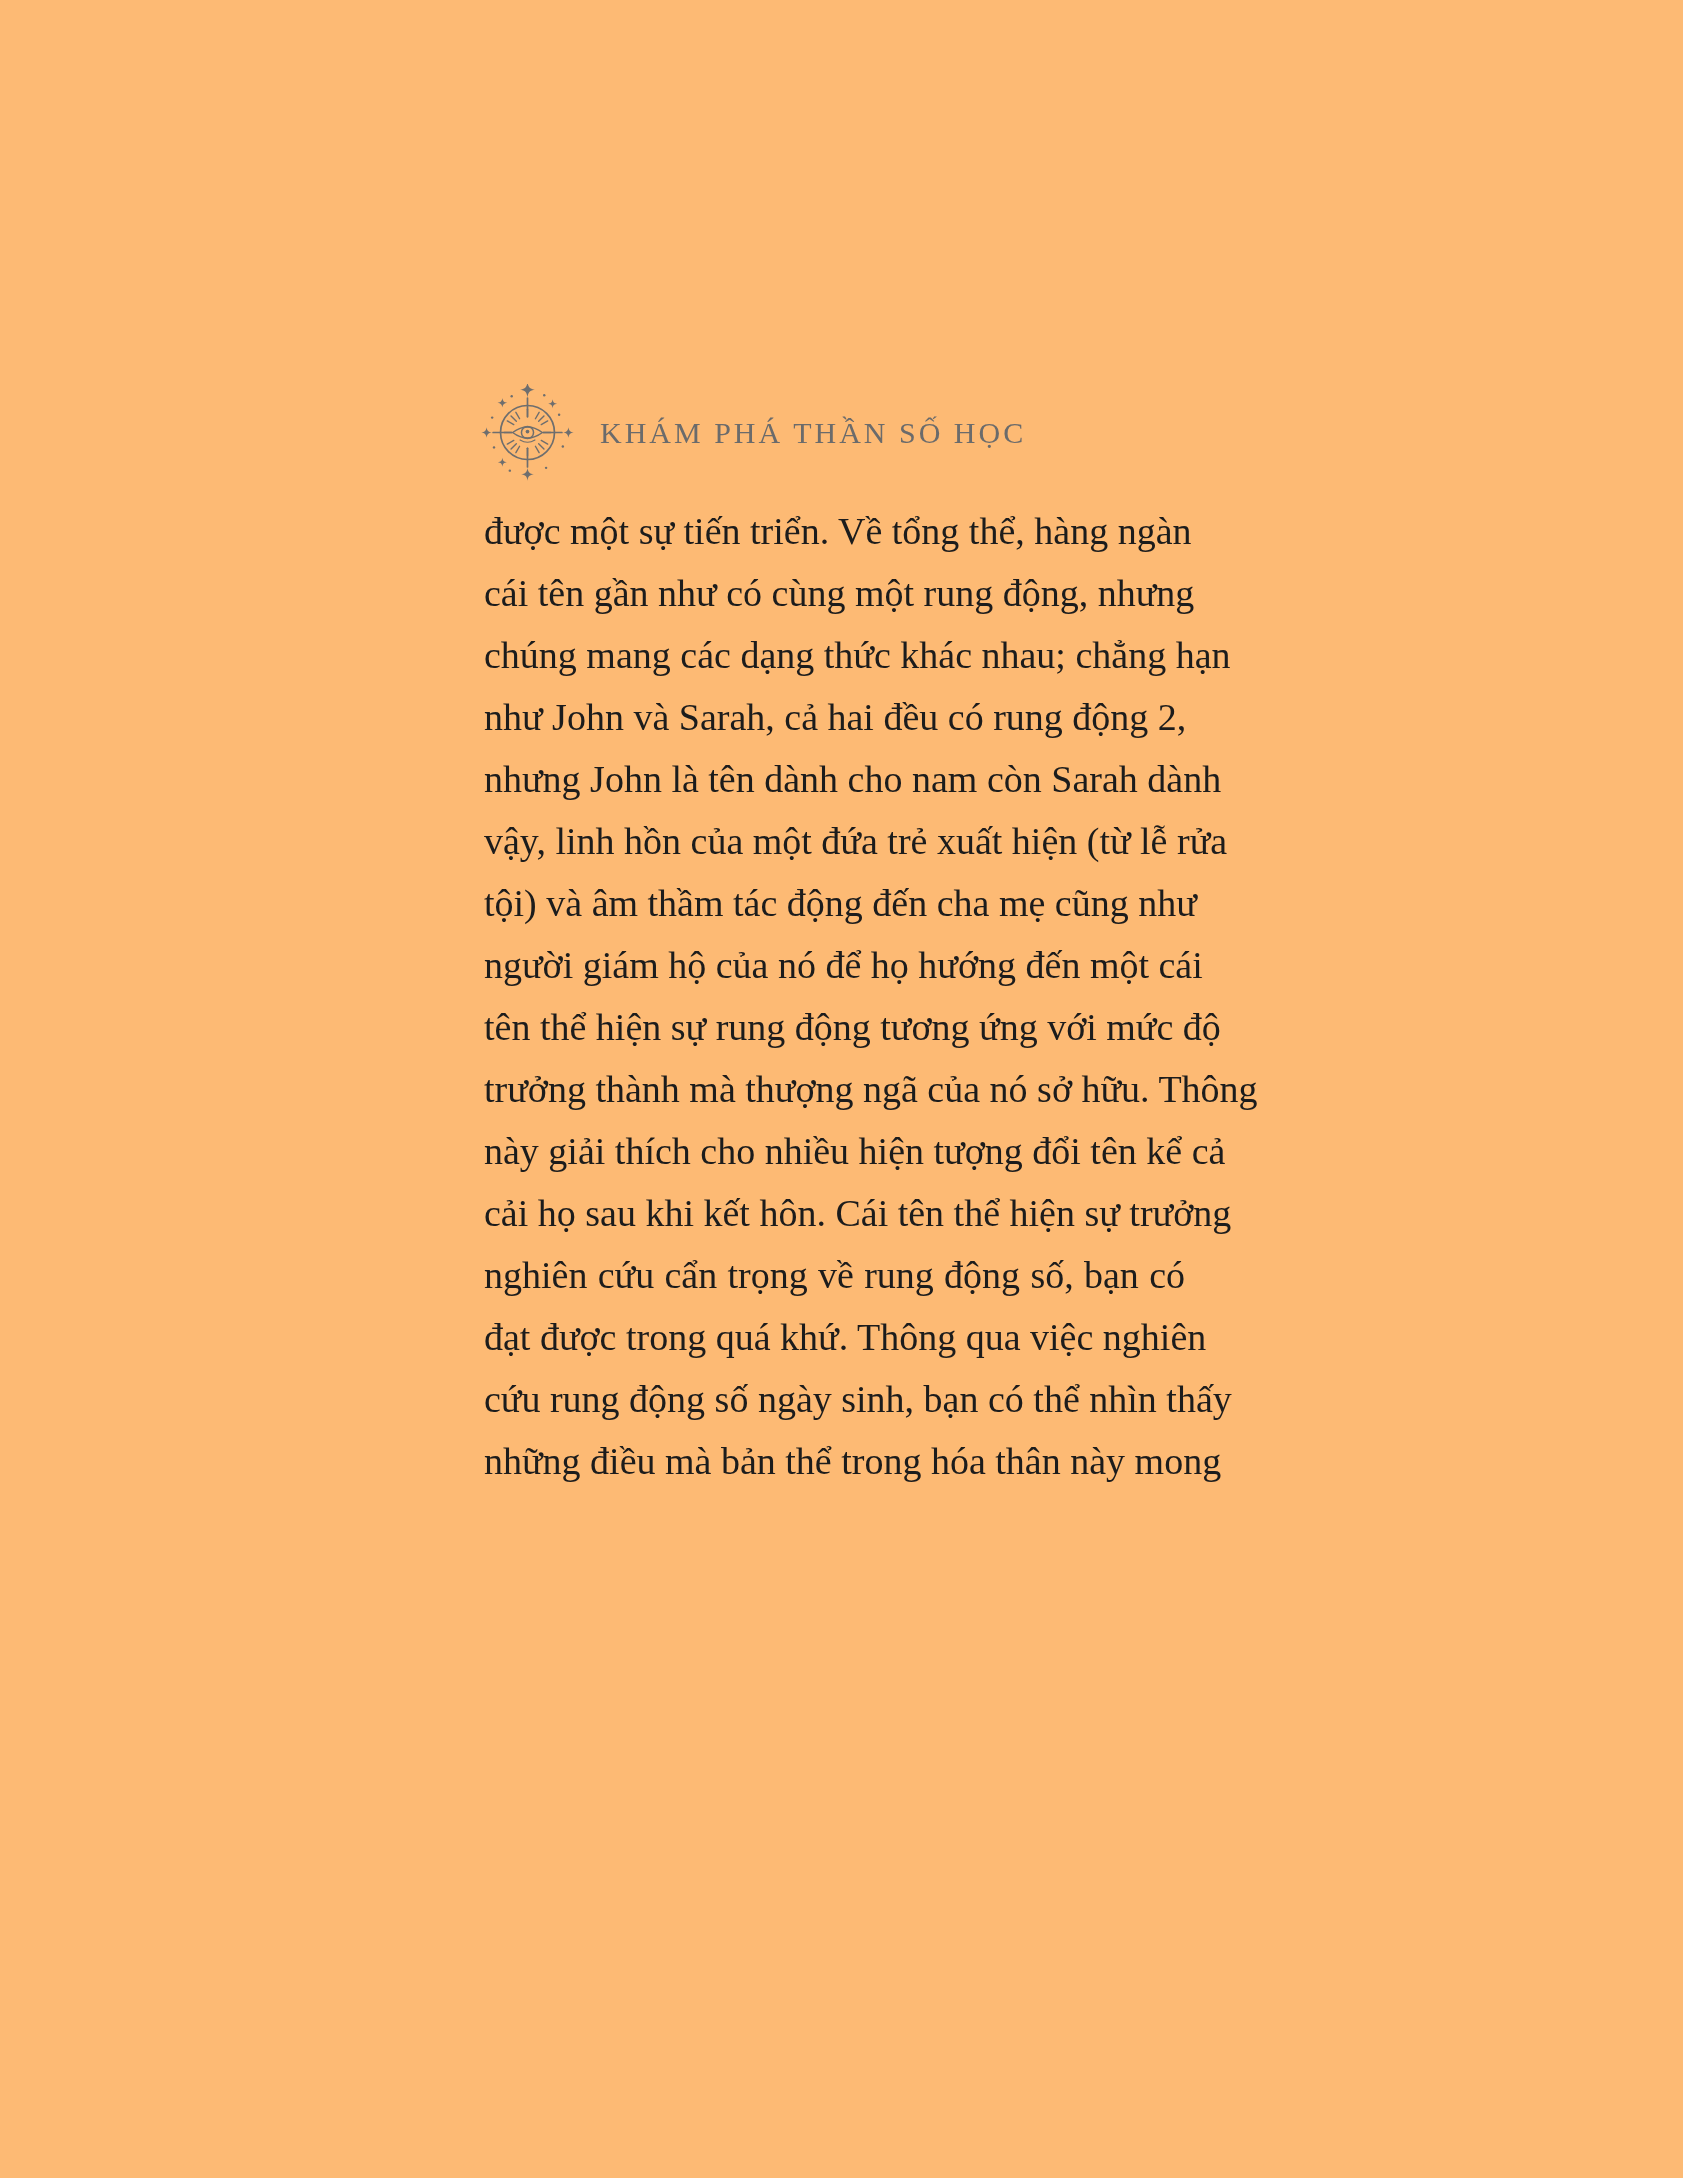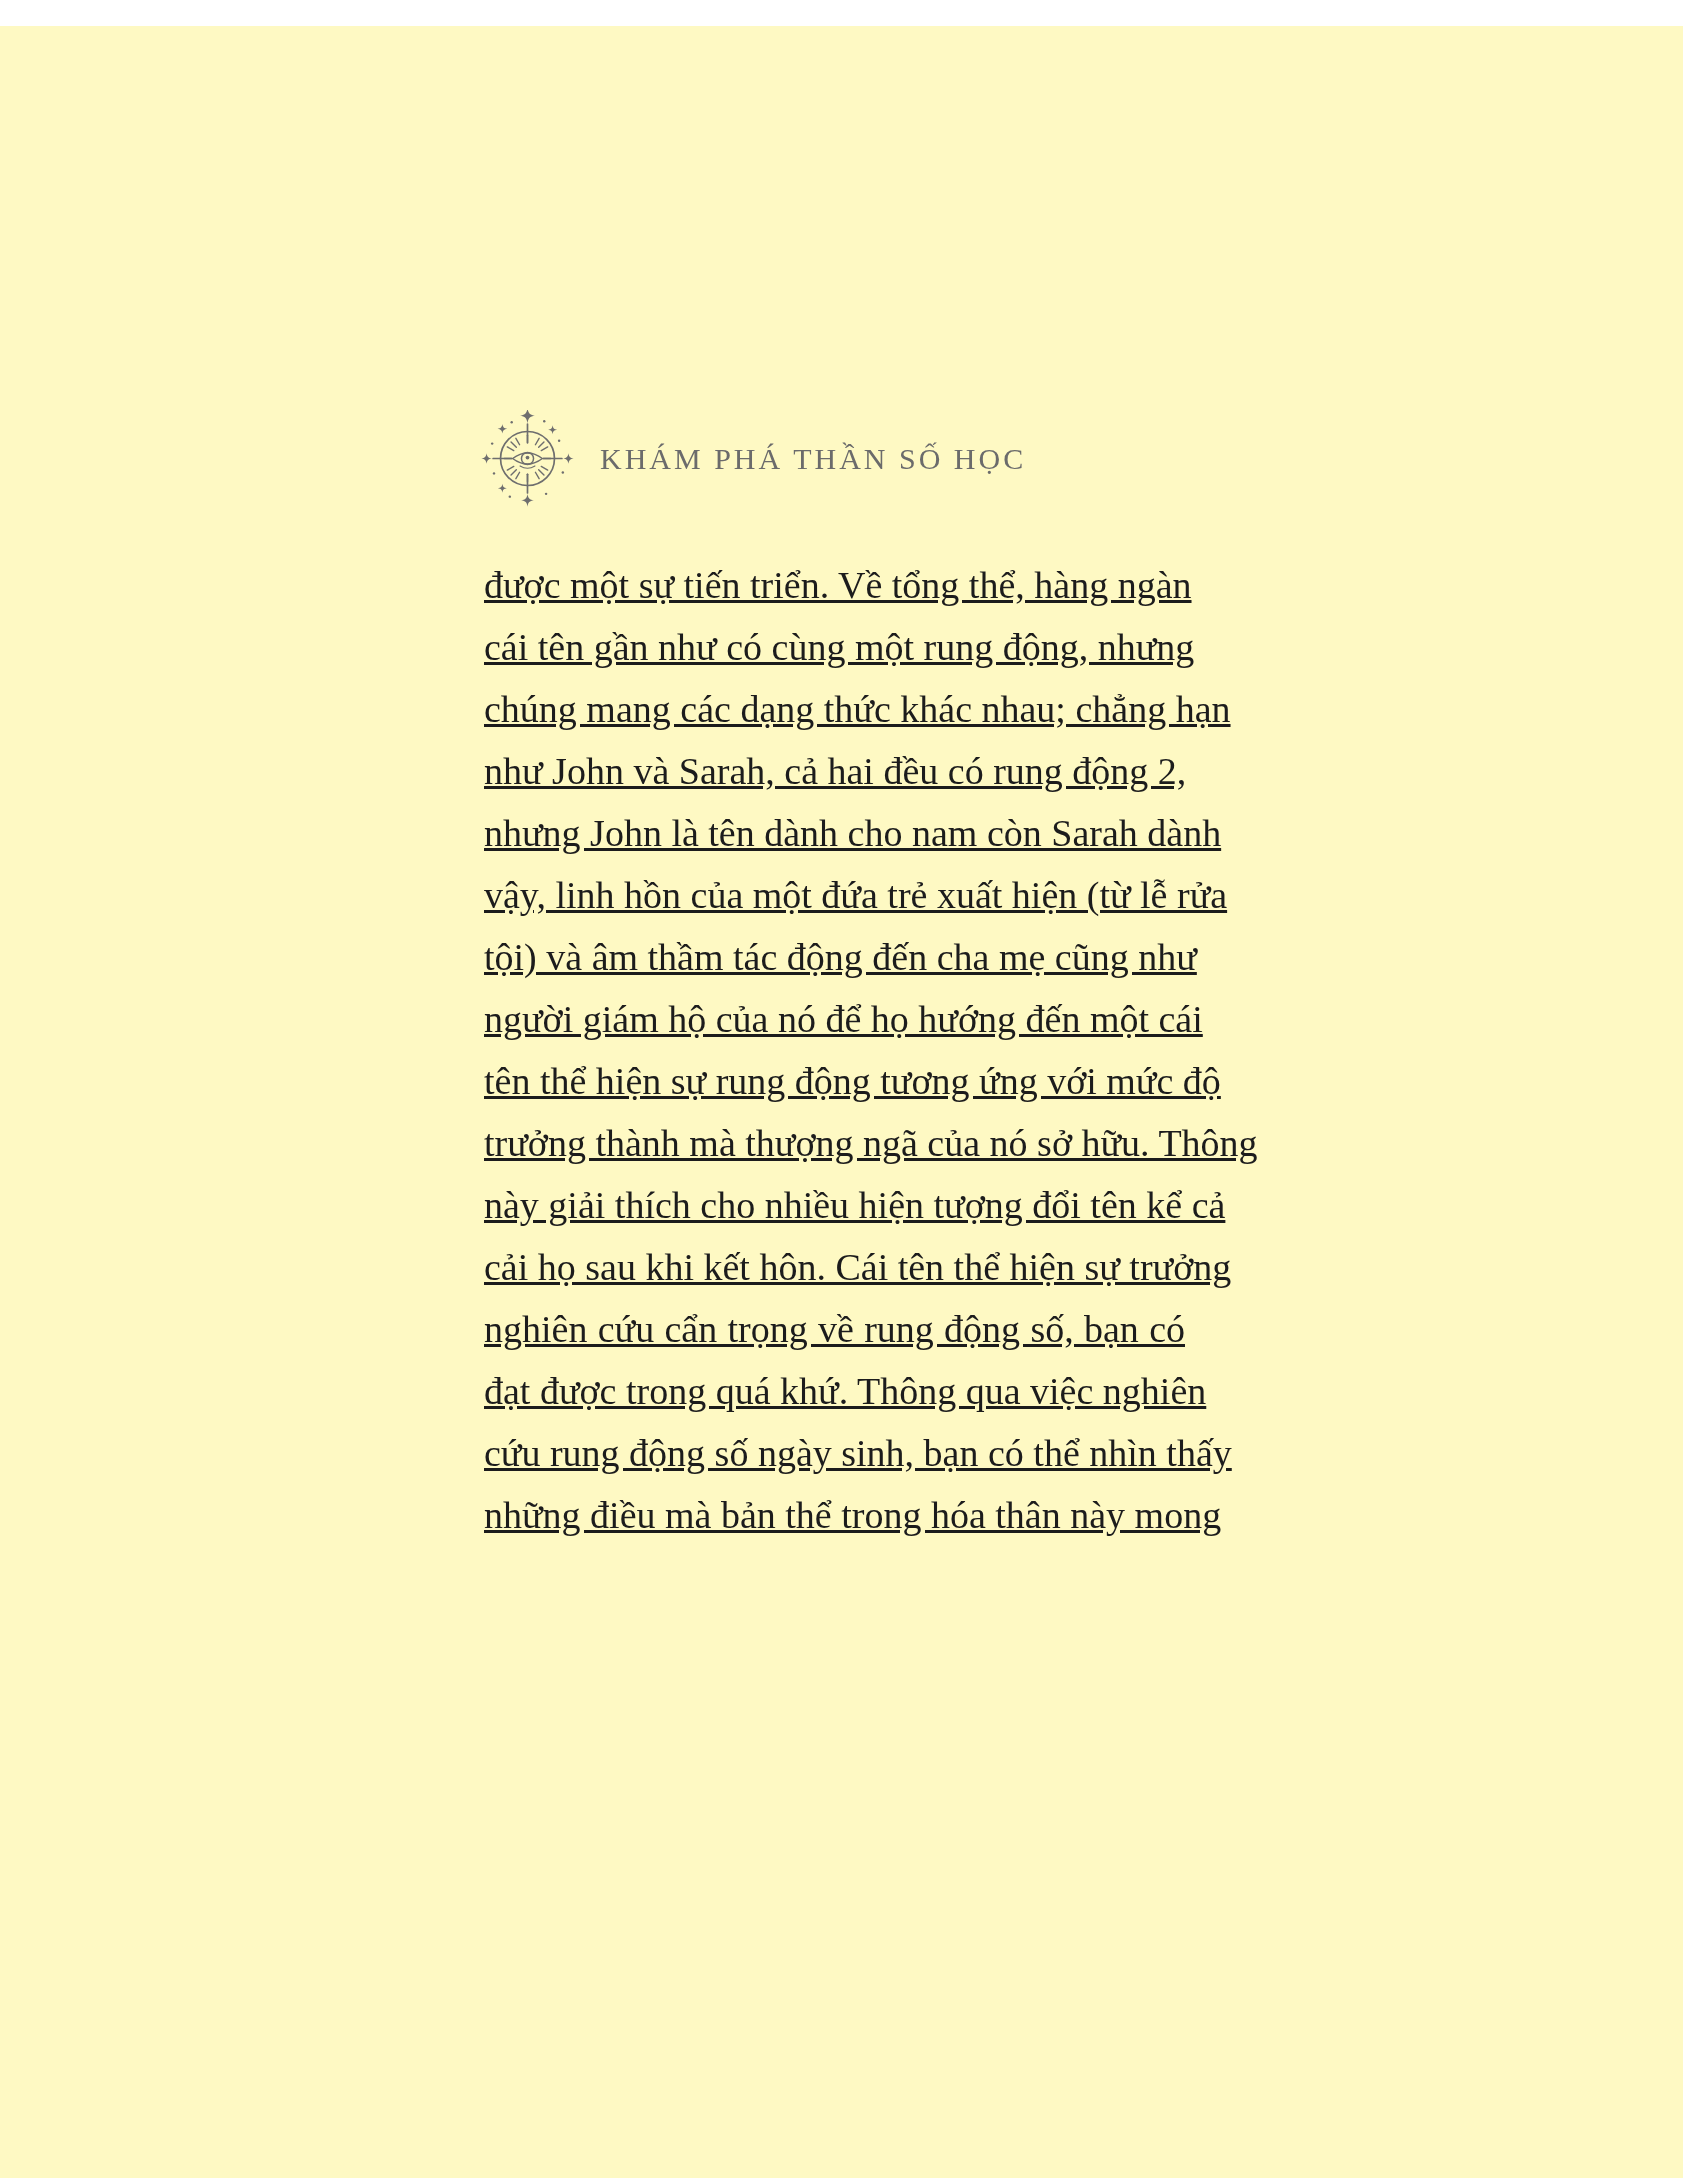--- a/index.html
+++ b/index.html
@@ -5,44 +5,42 @@
   html, body { margin: 0; padding: 0; }
   body {
     width: 1683px; height: 2178px;
     background: #ffffff;
     font-family: "Liberation Serif", serif;
     position: relative;
     overflow: hidden;
   }
   .page {
     position: absolute; inset: 0;
-    background: #fef9c3;
-    margin-top: 26px;
+    background: #fdba74;
   }
   .header {
     position: absolute;
     left: 481px; top: 384px;
     display: flex;
     align-items: center;
     gap: 26px;
   }
   .header-icon { width: 93px; height: 97px; display: block; }
   .header-title {
     font-size: 30px;
     letter-spacing: 3px;
     color: #6b6b6b;
     white-space: nowrap;
     font-weight: 400;
   }
   .body-text {
     position: absolute;
-    left: 484px; top: 528px;
+    left: 484px; top: 500px;
     width: 701px;
     color: #1c1c1c;
-    text-decoration: underline;
   }
   .body-line {
     font-size: 38px;
     line-height: 62px;
     height: 62px;
     text-align: justify;
     text-align-last: justify;
     white-space: nowrap;
     color: #1c1c1c;
   }

